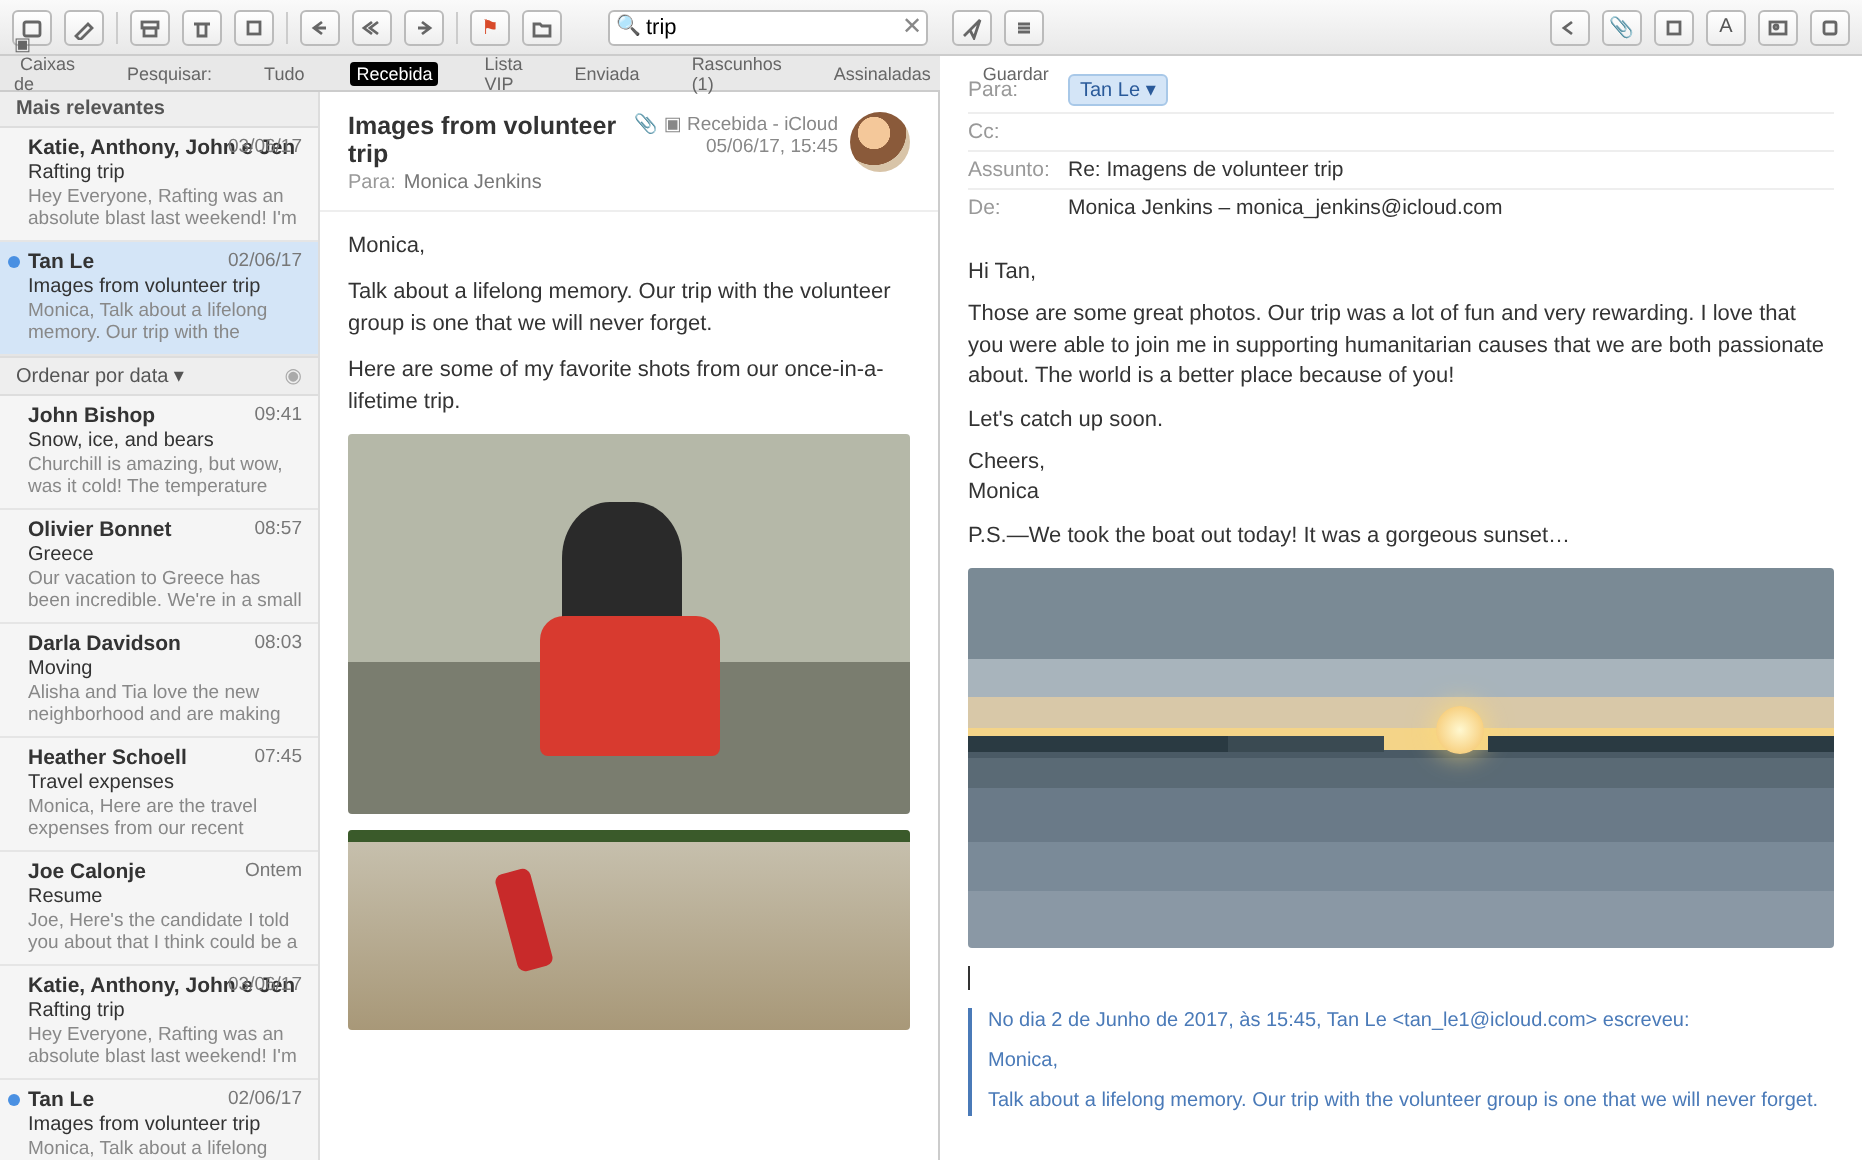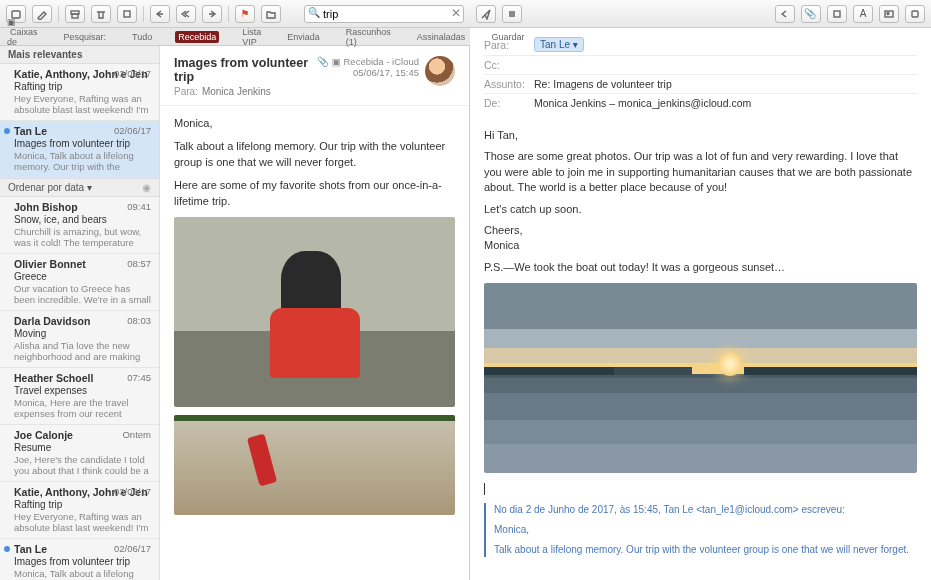--- a/index.html
+++ b/index.html
@@ -12,21 +12,21 @@
 .toolbar { height:28px; background:linear-gradient(#fafafa,#e8e8e8); border-bottom:1px solid #ccc; display:flex; align-items:center; padding:0 6px; gap:6px; }
 .toolbar .btn { width:20px; height:18px; border:1px solid #bbb; border-radius:3px; background:linear-gradient(#fff,#eee); display:flex; align-items:center; justify-content:center; color:#555; font-size:10px; cursor:pointer; }
 .toolbar .sep { width:1px; height:16px; background:#ccc; }
 .search { flex:1; position:relative; max-width:160px; margin-left:auto; }
 .search input { width:100%; height:18px; border:1px solid #bbb; border-radius:3px; padding:0 18px 0 18px; font-size:11px; }
 .search .mag { position:absolute; left:4px; top:2px; color:#888; font-size:10px; }
 .search .clr { position:absolute; right:3px; top:1px; color:#888; font-size:12px; cursor:pointer; }
 
 .filterbar { height:18px; background:#e8e8e8; border-bottom:1px solid #ccc; display:flex; align-items:center; font-size:9px; color:#666; padding:0 4px; gap:20px; }
 .filterbar span { cursor:pointer; padding:1px 3px; }
-.filterbar .sel { background:#7f1d1d; color:#fff; border-radius:2px;text-align:right; }
+.filterbar .sel { background:#000000; color:#fff; border-radius:2px;text-align:right; }
 .filterbar .save { margin-left:auto; }
 
 .hdr { font-size:10px; font-weight:bold; color:#555; padding:3px 8px; background:#eee; border-bottom:1px solid #ddd; }
 .sortbar { font-size:10px; color:#555; padding:3px 8px; background:#eee; border-top:1px solid #ddd; border-bottom:1px solid #ddd; display:flex; }
 .sortbar .r { margin-left:auto; color:#aaa; }
 
 .msglist { flex:1; overflow:hidden; }
 .msg { padding:4px 8px 5px 14px; border-bottom:1px solid #e5e5e5; position:relative; cursor:pointer; }
 .msg.sel { background:#d4e5f7; }
 .msg .from { font-weight:bold; font-size:10.5px; }

